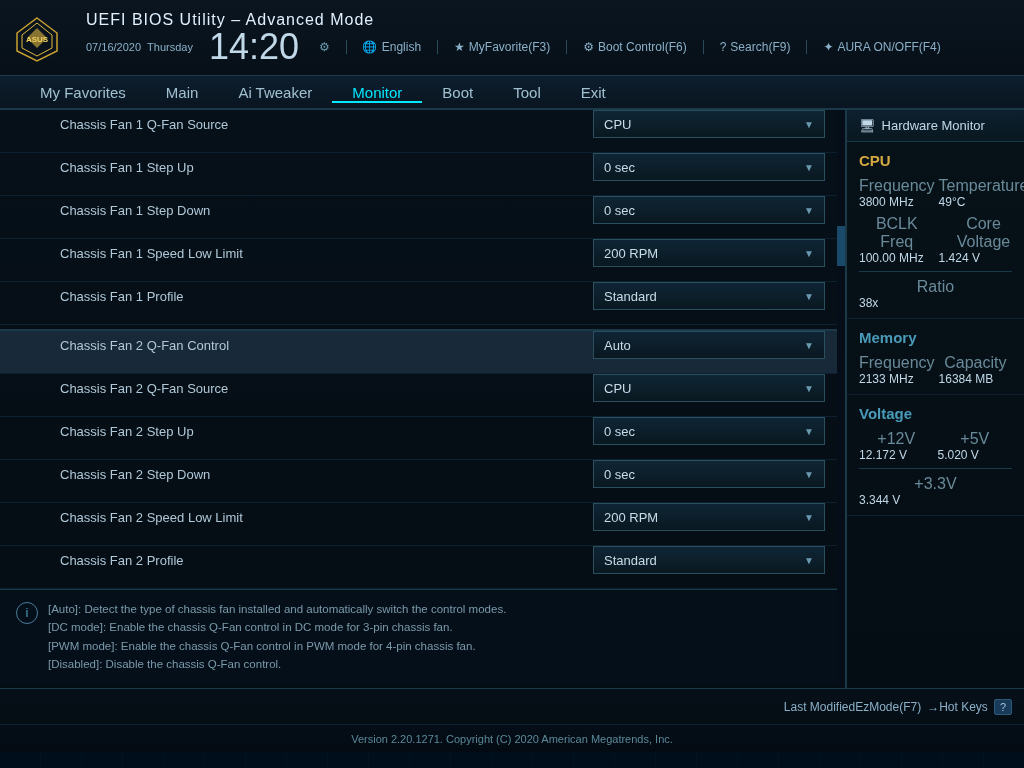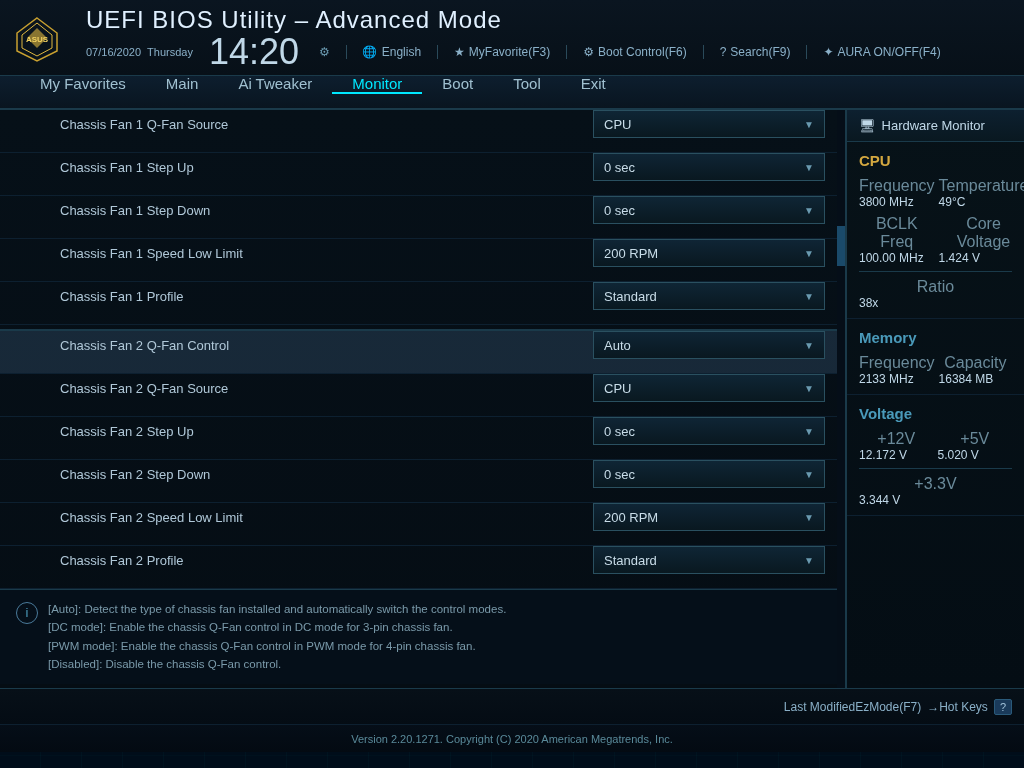--- a/index.html
+++ b/index.html
@@ -56,21 +56,21 @@
     }
 
     .logo-icon {
       width: 50px;
       height: 50px;
       margin-right: 8px;
     }
 
     .header-title {
       color: #e0f0ff;
-      font-size: 24px;
+      font-size: 16px;
       font-weight: 300;
       letter-spacing: 1px;
       flex: 1;
     }
 
     .header-datetime {
       display: flex;
       align-items: center;
       gap: 6px;
       color: #8ab0c8;
@@ -97,21 +97,21 @@
       height: 14px;
       background: #2a4a5a;
     }
 
     
     .nav-bar {
       background: linear-gradient(180deg, #0d1e2e 0%, #091520 100%);
       border-bottom: 2px solid #1a3a4a;
       height: 25px;
       display: flex;
-      align-items: flex-end;
+      align-items: center;
       position: relative;
       z-index: 10;
       padding: 16px 20px;
     }
 
     .nav-item {
       display: flex;
       align-items: center;
       padding: 0 20px;
       font-size: 15px;

